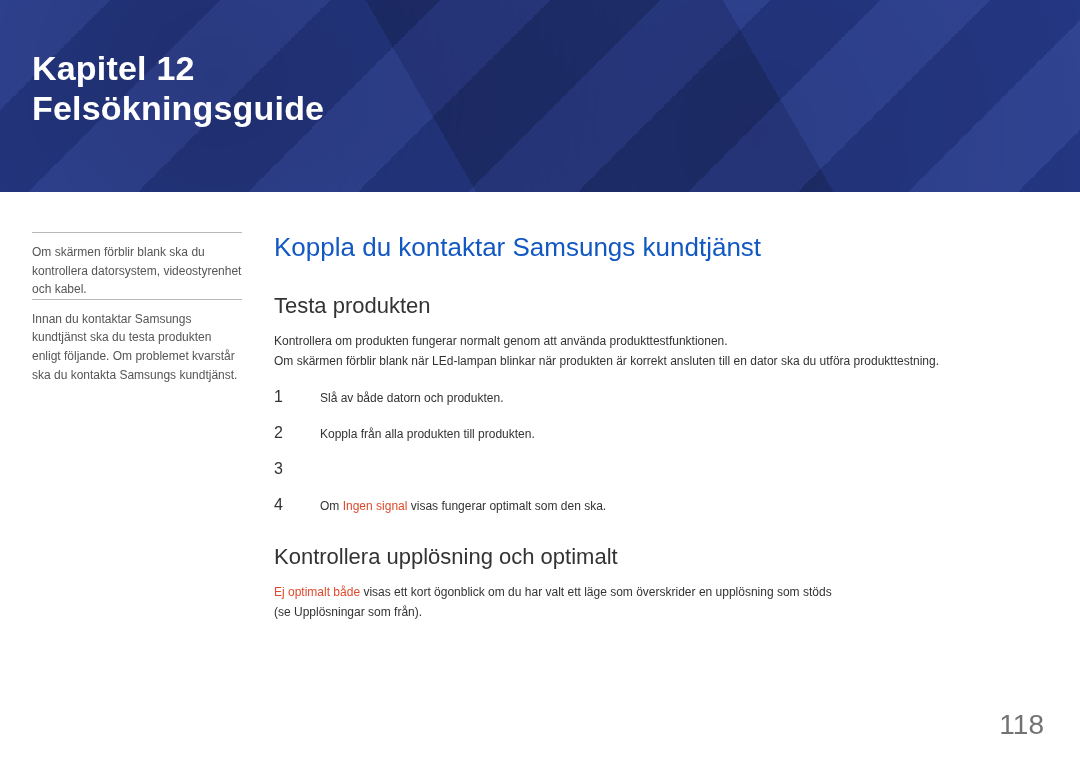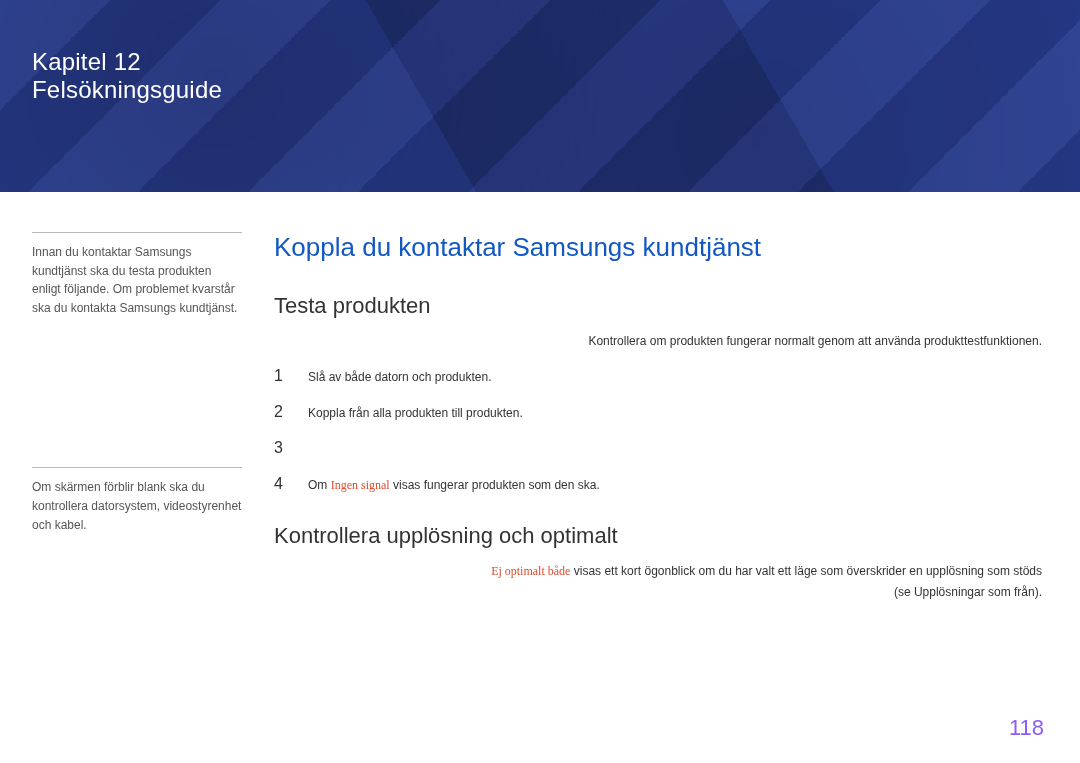--- a/index.html
+++ b/index.html
@@ -21,85 +21,86 @@
   }
   .banner .cube-wash {
     position: absolute; inset: 0;
     background:
       radial-gradient(circle at 20% 40%, rgba(0,0,0,0.18), transparent 50%),
       radial-gradient(circle at 70% 70%, rgba(0,0,0,0.12), transparent 60%),
       linear-gradient(60deg, rgba(255,255,255,0.05) 0 40%, rgba(0,0,0,0.12) 40% 70%, rgba(255,255,255,0.05) 70% 100%);
     mix-blend-mode: overlay;
     pointer-events: none;
   }
-  .banner h1 { position: relative; font-weight: 400; font-size: 24px; line-height: 1.18; letter-spacing: 0.2px; }
+  .banner h1 { position: relative; font-weight: 700; font-size: 34px; line-height: 1.18; letter-spacing: 0.2px; }
   .banner h1 .l1 { display: block; }
   .banner h1 .l2 { display: block; }
 
   
   .content { display: flex; padding: 40px 38px 0 32px; gap: 32px; }
   .sidebar { width: 210px; flex: 0 0 210px; font-size: 12px; color: #555; line-height: 1.55; }
   .sidebar .note { border-top: 1px solid #b8b8b8; padding-top: 10px; margin-bottom: 150px; }
   .sidebar .note.second { margin-bottom: 0; }
 
   .main { flex: 1 1 auto; }
   .main h2 { color: #1258c2; font-weight: 400; font-size: 26px; margin-bottom: 30px; }
   .main h3 { color: #333; font-weight: 400; font-size: 22px; margin: 30px 0 12px; }
   .main h3.first { margin-top: 4px; }
-  .main p { font-size: 12px; color: #333; line-height: 1.7; text-align: right; }
+  .main p { font-size: 12px; color: #333; line-height: 1.7; }
 
   ol.steps { list-style: none; margin-top: 16px; }
   ol.steps li { display: flex; align-items: baseline; gap: 20px; margin-bottom: 18px; font-size: 12px; }
   ol.steps li .num { font-size: 16px; color: #333; width: 14px; text-align: left; font-weight: 400; }
-  ol.steps li .txt { flex: 1; }
-  .highlight { color: #e04a2b; font-family: Liberation Serif, serif; }
+  ol.steps li .txt { flex: 1; margin-left: 12px; }
+  .highlight { color: #e04a2b; }
 
-  .page-number { position: absolute; right: 36px; bottom: 22px; font-size: 22px; color: #8b5cf6; font-weight: 400; }
+  .page-number { position: absolute; right: 36px; bottom: 22px; font-size: 28px; color: #737373; font-weight: 400; }
 </style>
 </head>
 <body>
 
 <div class="page">
 
   <div class="banner">
     <div class="cube-wash"></div>
     <h1>
       <span class="l1">Kapitel 12</span>
       <span class="l2">Felsökningsguide</span>
     </h1>
   </div>
 
   <div class="content">
     <aside class="sidebar">
+      <div class="note second">Om skärmen förblir blank ska du kontrollera datorsystem, videostyrenhet och kabel.</div>
       <div class="note">Innan du kontaktar Samsungs kundtjänst ska du testa produkten enligt följande. Om problemet kvarstår ska du kontakta Samsungs kundtjänst.</div>
-      <div class="note second">Om skärmen förblir blank ska du kontrollera datorsystem, videostyrenhet och kabel.</div>
     </aside>
 
     <section class="main">
       <h2>Koppla du kontaktar Samsungs kundtjänst</h2>
 
       <h3 class="first">Testa produkten</h3>
       <p>Kontrollera om produkten fungerar normalt genom att använda produkttestfunktionen.</p>
+      <p>Om skärmen förblir blank när LEd-lampan blinkar när produkten är korrekt ansluten till en dator ska du utföra produkttestning.</p>
 
       <ol class="steps">
         <li>
           <span class="num">1</span>
           <span class="txt">Slå av både datorn och produkten.</span>
         </li>
         <li>
           <span class="num">2</span>
           <span class="txt">Koppla från alla produkten till produkten.</span>
         </li>
         <li>
           <span class="num">3</span>
         </li>
         <li>
           <span class="num">4</span>
           <span class="txt">
-            <span>Om </span><span class="highlight">Ingen signal</span><span> visas fungerar produkten som den ska.</span>
+            <span>Om </span><span class="highlight">Ingen signal</span><span> visas fungerar optimalt som den ska.</span>
           </span>
         </li>
       </ol>
 
       <h3>Kontrollera upplösning och optimalt</h3>
       <p>
         <span class="highlight">Ej optimalt både</span><span> visas ett kort ögonblick om du har valt ett läge som överskrider en upplösning som stöds</span>
       </p>
       <p>(se Upplösningar som från).</p>
     </section>

